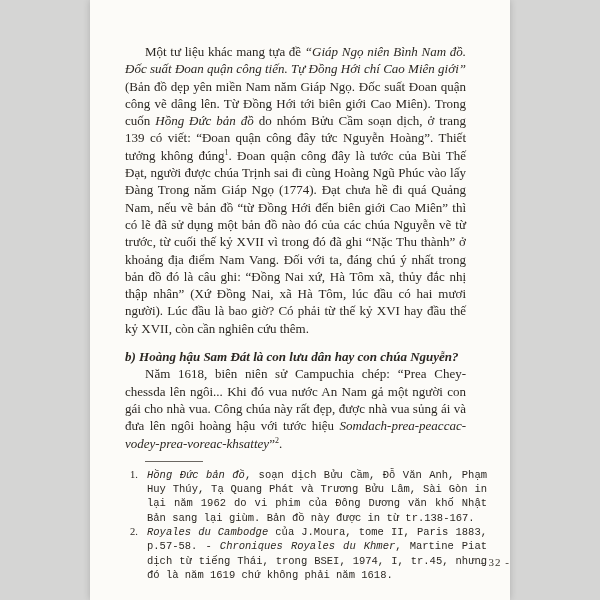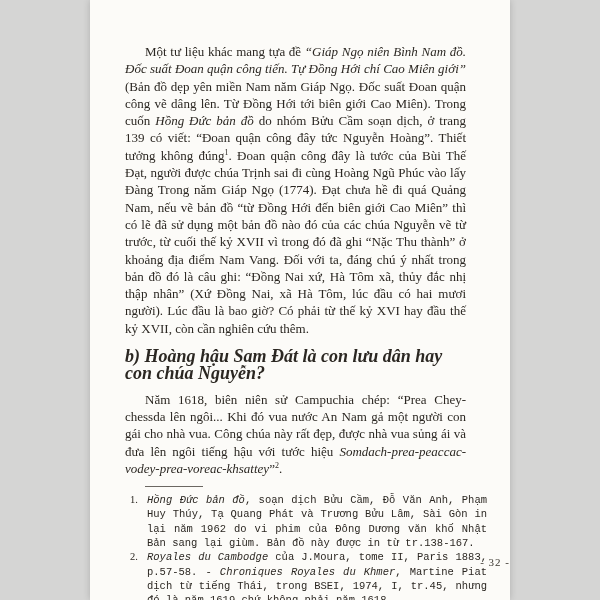--- a/index.html
+++ b/index.html
@@ -29,24 +29,24 @@
     text-align: justify;
   }
 
   .para { text-indent: 20px; }
   .para, .heading { color: #2b2722; }
 
   i, em { font-style: italic; }
 
   .heading {
     margin-top: 11px;
-    margin-bottom: 8px;
+    margin-bottom: 0;
     font-weight: bold;
     font-style: italic;
-    font-size: 18px;
+    font-size: 13px;
     text-align: left;
     line-height: 17.3px;
   }
 
   sup.fnmark {
     font-size: 8px;
     line-height: 0;
     vertical-align: super;
   }
 
@@ -92,21 +92,21 @@
 
 <div class="scene">
   <div class="page">
 
     <div class="content">
 
       <p class="para"><span>Một tư liệu khác mang tựa đề </span><i>“Giáp Ngọ niên Bình Nam đồ. Đốc suất Đoan quận công tiến. Tự Đồng Hới chí Cao Miên giới”</i><span> (Bản đồ dẹp yên miền Nam năm Giáp Ngọ. Đốc suất Đoan quận công vẽ dâng lên. Từ Đồng Hới tới biên giới Cao Miên). Trong cuốn </span><i>Hồng Đức bản đồ</i><span> do nhóm Bửu Cầm soạn dịch, ở trang 139 có viết: “Đoan quận công đây tức Nguyễn Hoàng”. Thiết tưởng không đúng</span><sup class="fnmark">1</sup><span>. Đoan quận công đây là tước của Bùi Thế Đạt, người được chúa Trịnh sai đi cùng Hoàng Ngũ Phúc vào lấy Đàng Trong năm Giáp Ngọ (1774). Đạt chưa hề đi quá Quảng Nam, nếu vẽ bản đồ “từ Đồng Hới đến biên giới Cao Miên” thì có lẽ đã sử dụng một bản đồ nào đó của các chúa Nguyễn vẽ từ trước, từ cuối thế kỷ XVII vì trong đó đã ghi “Nặc Thu thành” ở khoảng địa điểm Nam Vang. Đối với ta, đáng chú ý nhất trong bản đồ đó là câu ghi: “Đồng Nai xứ, Hà Tôm xã, thủy đắc nhị thập nhân” (Xứ Đồng Nai, xã Hà Tôm, lúc đầu có hai mươi người). Lúc đầu là bao giờ? Có phải từ thế kỷ XVI hay đầu thế kỷ XVII, còn cần nghiên cứu thêm.</span></p>
 
       <p class="heading">b) Hoàng hậu Sam Đát là con lưu dân hay con chúa Nguyễn?</p>
 
-      <p class="para"><span>Năm 1618, biên niên sử Campuchia chép: “Prea Chey-chessda lên ngôi... Khi đó vua nước An Nam gả một người con gái cho nhà vua. Công chúa này rất đẹp, được nhà vua sủng ái và đưa lên ngôi tiếng hậu với tước hiệu </span><i>Somdach-prea-peaccac-vodey-prea-voreac-khsattey</i><span>”</span><sup class="fnmark">2</sup><span>.</span></p>
+      <p class="para"><span>Năm 1618, biên niên sử Campuchia chép: “Prea Chey-chessda lên ngôi... Khi đó vua nước An Nam gả một người con gái cho nhà vua. Công chúa này rất đẹp, được nhà vua sủng ái và đưa lên ngôi hoàng hậu với tước hiệu </span><i>Somdach-prea-peaccac-vodey-prea-voreac-khsattey</i><span>”</span><sup class="fnmark">2</sup><span>.</span></p>
 
     </div>
 
     <div class="footnotes">
       <div class="fn-rule"></div>
 
       <div class="fn">
         <span class="fn-num">1.</span>
         <span class="fn-body"><i>Hồng Đức bản đồ</i><span>, soạn dịch Bửu Cầm, Đỗ Văn Anh, Phạm Huy Thúy, Tạ Quang Phát và Trương Bửu Lâm, Sài Gòn in lại năm 1962 do vi phim của Đông Dương văn khố Nhật Bản sang lại giùm. Bản đồ này được in từ tr.138-167.</span></span>
       </div>

